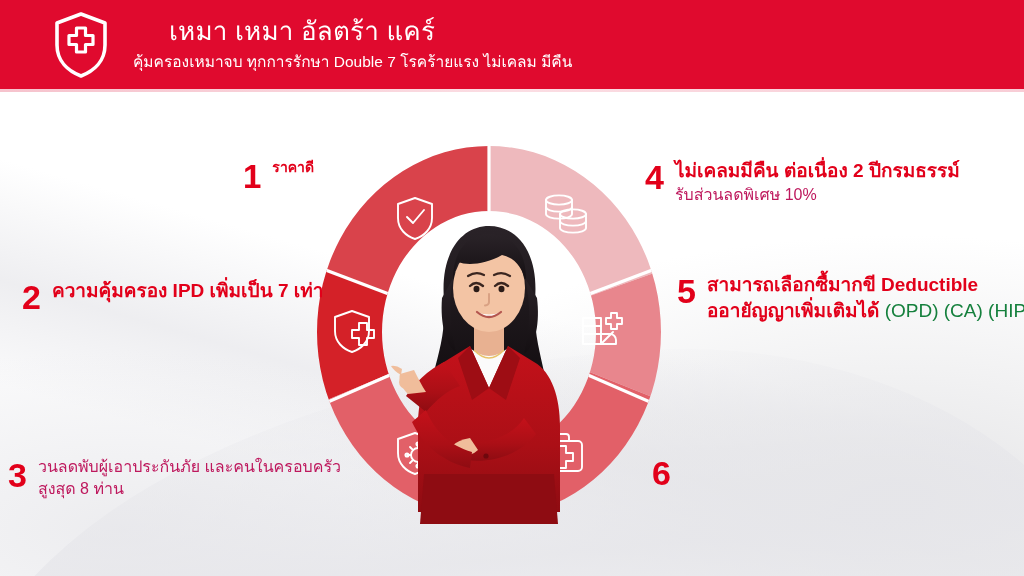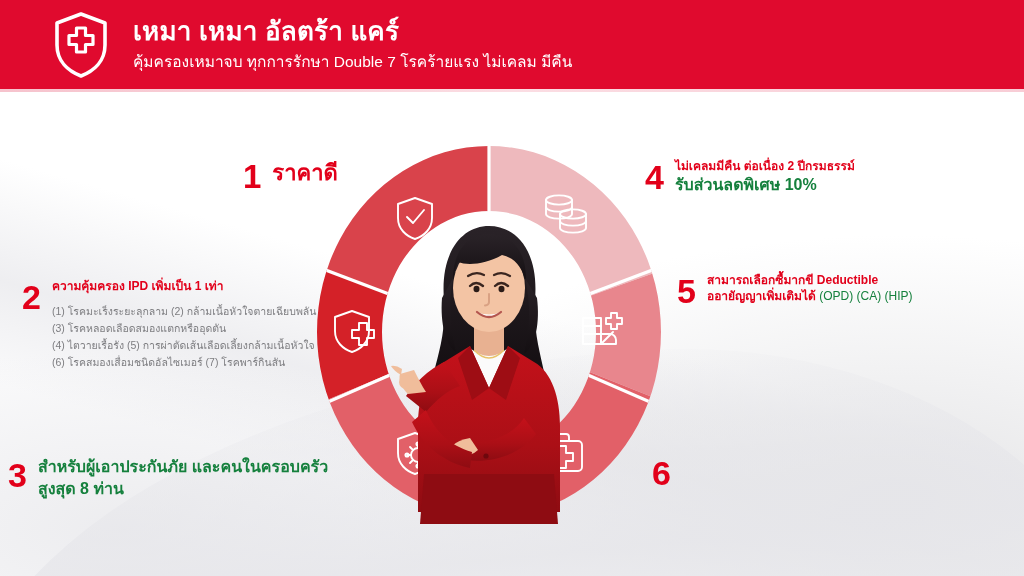--- a/index.html
+++ b/index.html
@@ -43,22 +43,23 @@
   }
   .header-underline {
     position: absolute; left: 0; top: 89px;
     width: 1024px; height: 3px;
     background: linear-gradient(90deg, #f6c3cd 0%, #fbdde3 50%, #f8cdd6 100%);
     z-index: 5;
   }
   .logo-shield { width: 58px; height: 68px; flex: 0 0 auto; }
   .header-text { margin-left: 23px; color: #ffffff; }
   .header-title {
-    font-size: 26px; font-weight: 700; letter-spacing: .2px;
+    font-size: 26px; font-weight: 400; letter-spacing: .2px;
     line-height: 1.15;
+    margin-left: 36px;
   }
   .header-sub {
     font-size: 15.5px; font-weight: 400; margin-top: 6px;
     line-height: 1.2;
   }
 
   
   .ring-wrap {
     position: absolute; left: 313px; top: 142px;
     width: 352px; height: 380px;
@@ -77,36 +78,36 @@
   .item-num {
     color: #e2001a;
     font-weight: 700;
     font-size: 34px;
     line-height: 1;
     flex: 0 0 auto;
     padding-top: 2px;
   }
   .item-body { margin-left: 11px; }
   .line-red {
-    color: #e2001a; font-weight: 700; font-size: 12px;
+    color: #e2001a; font-weight: 700; font-size: 19px;
     line-height: 1.35; white-space: nowrap;
   }
   .line-dark {
-    color: #15803d; font-weight: 700; font-size: 16px;
+    color: #be185d; font-weight: 400; font-size: 16px;
     line-height: 1.4; white-space: nowrap;
   }
   .fineprint {
     margin-top: 9px;
     color: #7d7d80; font-size: 10.5px; line-height: 1.62;
     white-space: nowrap;
   }
 
   #item-1 { left: 243px; top: 158px; }
   #item-1 .item-num { font-size: 33px; }
-  #item-1 .line-red { font-size: 22px; }
+  #item-1 .line-red { font-size: 14px; }
 
   #item-2 { left: 22px; top: 278px; }
   #item-3 { left: 8px;  top: 456px; }
   #item-4 { left: 645px; top: 158px; }
   #item-5 { left: 677px; top: 272px; }
   #item-6 { left: 652px; top: 454px; }
 
   #item-5 .line-red.l2 .plain { font-weight: 400; color: #15803d; }
 </style>
 </head>
@@ -279,34 +280,28 @@
 <div class="item" id="item-1">
   <div class="item-num">1</div>
   <div class="item-body">
     <div class="line-red">ราคาดี</div>
   </div>
 </div>
 
 <div class="item" id="item-2">
   <div class="item-num">2</div>
   <div class="item-body">
-    <div class="line-red">ความคุ้มครอง IPD เพิ่มเป็น 1 เท่า</div>
-    <div class="fineprint">
-      <div>(1) โรคมะเร็งระยะลุกลาม (2) กล้ามเนื้อหัวใจตายเฉียบพลัน</div>
-      <div>(3) โรคหลอดเลือดสมองแตกหรืออุดตัน</div>
-      <div>(4) ไตวายเรื้อรัง (5) การผ่าตัดเส้นเลือดเลี้ยงกล้ามเนื้อหัวใจ</div>
-      <div>(6) โรคสมองเสื่อมชนิดอัลไซเมอร์ (7) โรคพาร์กินสัน</div>
-    </div>
+    <div class="line-red">ความคุ้มครอง IPD เพิ่มเป็น 7 เท่า</div>
   </div>
 </div>
 
 <div class="item" id="item-3">
   <div class="item-num">3</div>
   <div class="item-body">
-    <div class="line-dark">สำหรับผู้เอาประกันภัย และคนในครอบครัว</div>
+    <div class="line-dark">วนลดพับผู้เอาประกันภัย และคนในครอบครัว</div>
     <div class="line-dark">สูงสุด 8 ท่าน</div>
   </div>
 </div>
 
 <div class="item" id="item-4">
   <div class="item-num">4</div>
   <div class="item-body">
     <div class="line-red">ไม่เคลมมีคืน ต่อเนื่อง 2 ปีกรมธรรม์</div>
     <div class="line-dark">รับส่วนลดพิเศษ 10%</div>
   </div>

